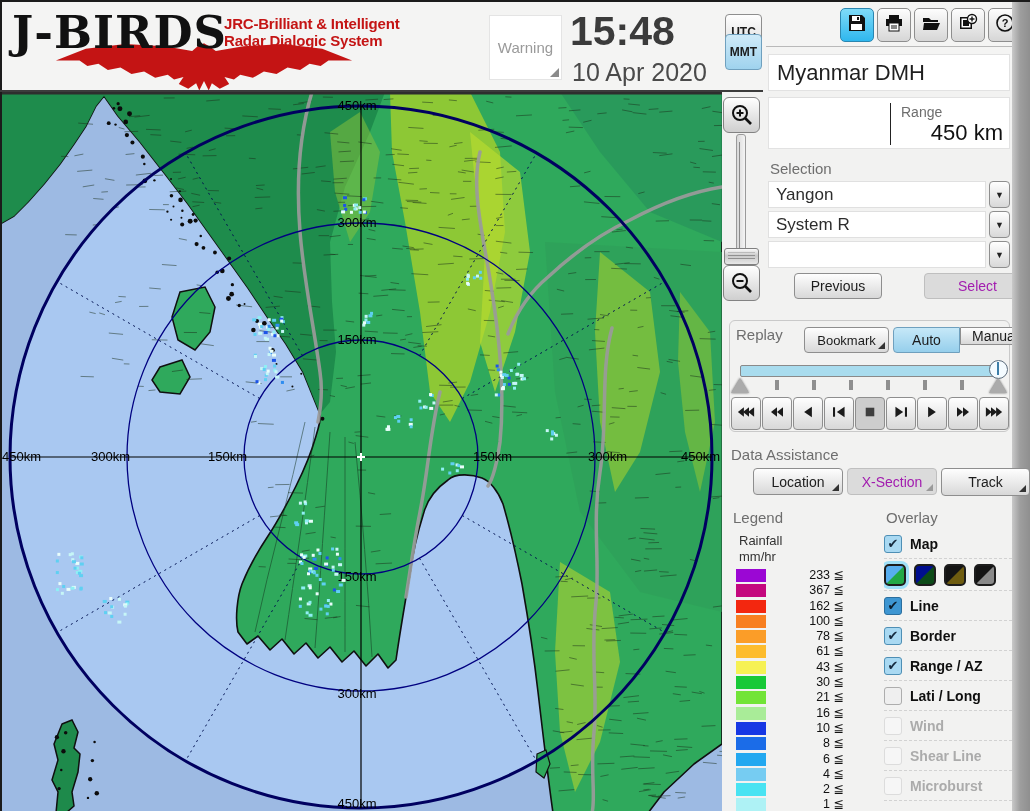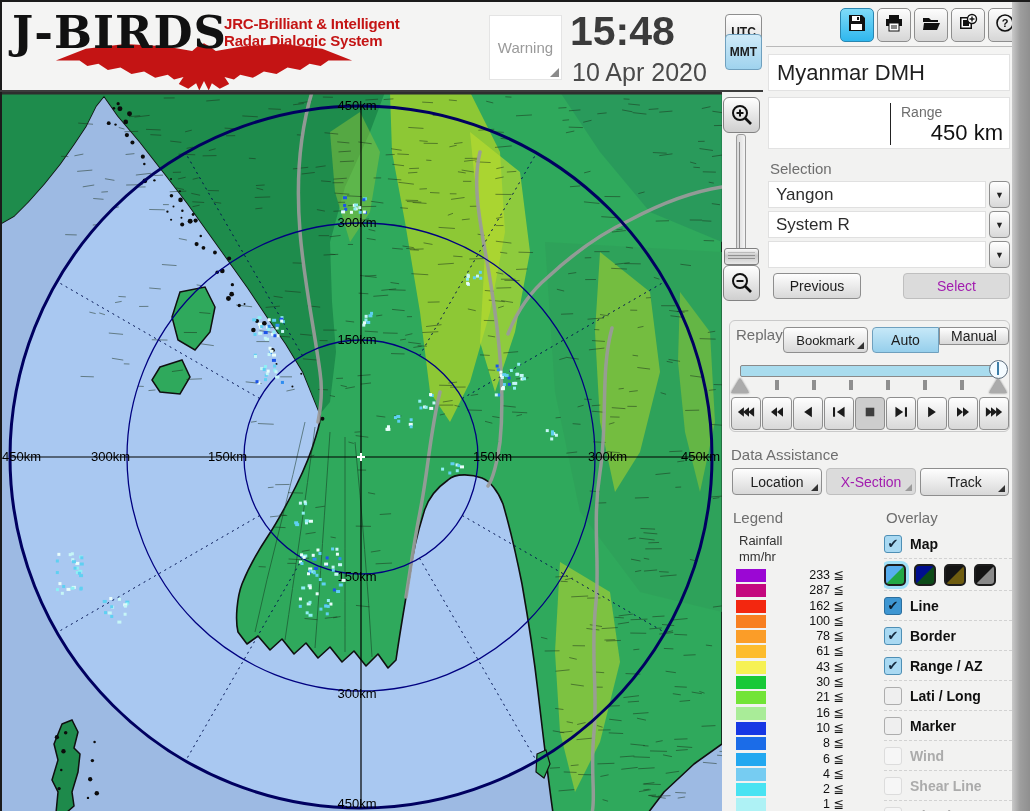--- a/index.html
+++ b/index.html
@@ -69,21 +69,21 @@
   #selection-label{left:770px;top:158px;}
 
   .dd-row{left:768px;width:242px;height:34px;}
   .dd-value{position:absolute;left:0;top:0;width:218px;height:27px;background:#fff;border:1px solid #E0E0E0;
             box-sizing:border-box;font-size:17px;color:#2d2d2d;line-height:25px;padding-left:7px;cursor:default;}
   .dd-btn{position:absolute;right:0;top:0;width:21px;height:27px;border:1px solid #8E8E8E;border-radius:4px;
           background:linear-gradient(#FEFEFE,#D8D8D8);font-size:9px;color:#222;display:flex;
           align-items:center;justify-content:center;cursor:pointer;box-sizing:border-box;}
 
   .btn{border:1px solid #8E8E8E;border-radius:4px;background:linear-gradient(#FEFEFE,#D8D8D8);
-       color:#1c1c1c;font-size:14px;display:flex;align-items:center;justify-content:center;cursor:pointer;box-sizing:border-box;}
+       color:#1c1c1c;font-size:14px;display:flex;align-items:center;justify-content:center;cursor:pointer;box-sizing:border-box;margin-left:21px;}
   .btn.disabled{background:#DBDBDB;color:#a21caf;border-color:#BFBFBF;cursor:default;}
   .btn.blue{background:linear-gradient(#C6E8F8,#96CFEC);border-color:#6FA0BE;}
   .corner-tri:after{content:"";position:absolute;right:3px;bottom:3px;width:0;height:0;
                     border-left:7px solid transparent;border-bottom:7px solid #333;}
   .corner-tri.gray:after{border-bottom-color:#9a9a9a;}
 
   #btn-previous{left:773px;top:271px;width:88px;height:26px;}
   #btn-select{left:903px;top:271px;width:107px;height:26px;}
 
   #replay-box{left:729px;top:318px;width:281px;height:112px;border:1px solid #C9C9C9;border-radius:6px;box-sizing:border-box;}
@@ -1194,21 +1194,21 @@
   <div id="legend-label" class="abs sec-label">Legend</div>
   <div id="legend-unit1" class="abs">Rainfall</div>
   <div id="legend-unit2" class="abs">mm/hr</div>
   <div id="legend-rows" class="abs">
       <div class="lg-row">
         <div class="lg-swatch" style="background:#9b07d4"></div>
         <div class="lg-val">233 ≦</div>
       </div>
       <div class="lg-row">
         <div class="lg-swatch" style="background:#c4087e"></div>
-        <div class="lg-val">287 ≦</div>
+        <div class="lg-val">367 ≦</div>
       </div>
       <div class="lg-row">
         <div class="lg-swatch" style="background:#f3270f"></div>
         <div class="lg-val">162 ≦</div>
       </div>
       <div class="lg-row">
         <div class="lg-swatch" style="background:#f87f20"></div>
         <div class="lg-val">100 ≦</div>
       </div>
       <div class="lg-row">
@@ -1281,24 +1281,20 @@
         <div class="ov-check on">✔</div>
         <div class="ov-label">Border</div>
       </div>
       <div class="ov-row">
         <div class="ov-check on">✔</div>
         <div class="ov-label">Range / AZ</div>
       </div>
       <div class="ov-row">
         <div class="ov-check off"></div>
         <div class="ov-label">Lati / Long</div>
-      </div>
-      <div class="ov-row">
-        <div class="ov-check off"></div>
-        <div class="ov-label">Marker</div>
       </div>
       <div class="ov-row">
         <div class="ov-check dis"></div>
         <div class="ov-label dis">Wind</div>
       </div>
       <div class="ov-row">
         <div class="ov-check dis"></div>
         <div class="ov-label dis">Shear Line</div>
       </div>
       <div class="ov-row">

